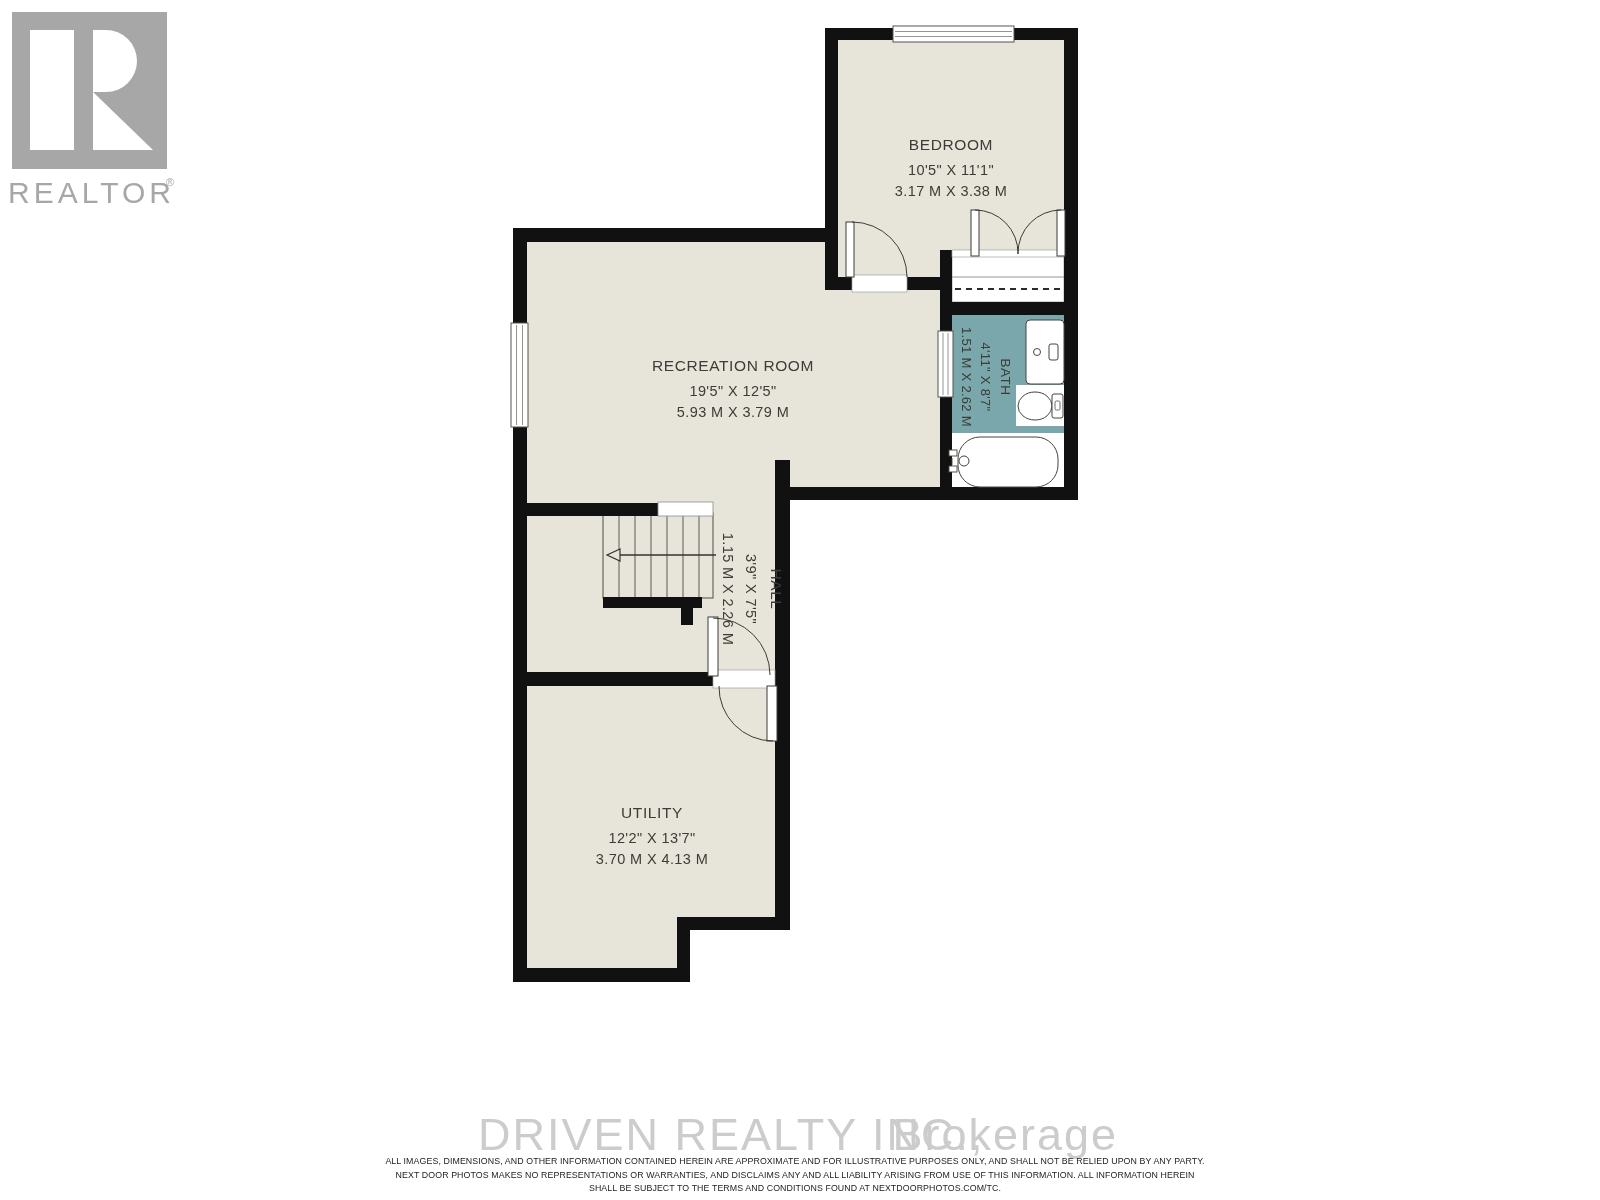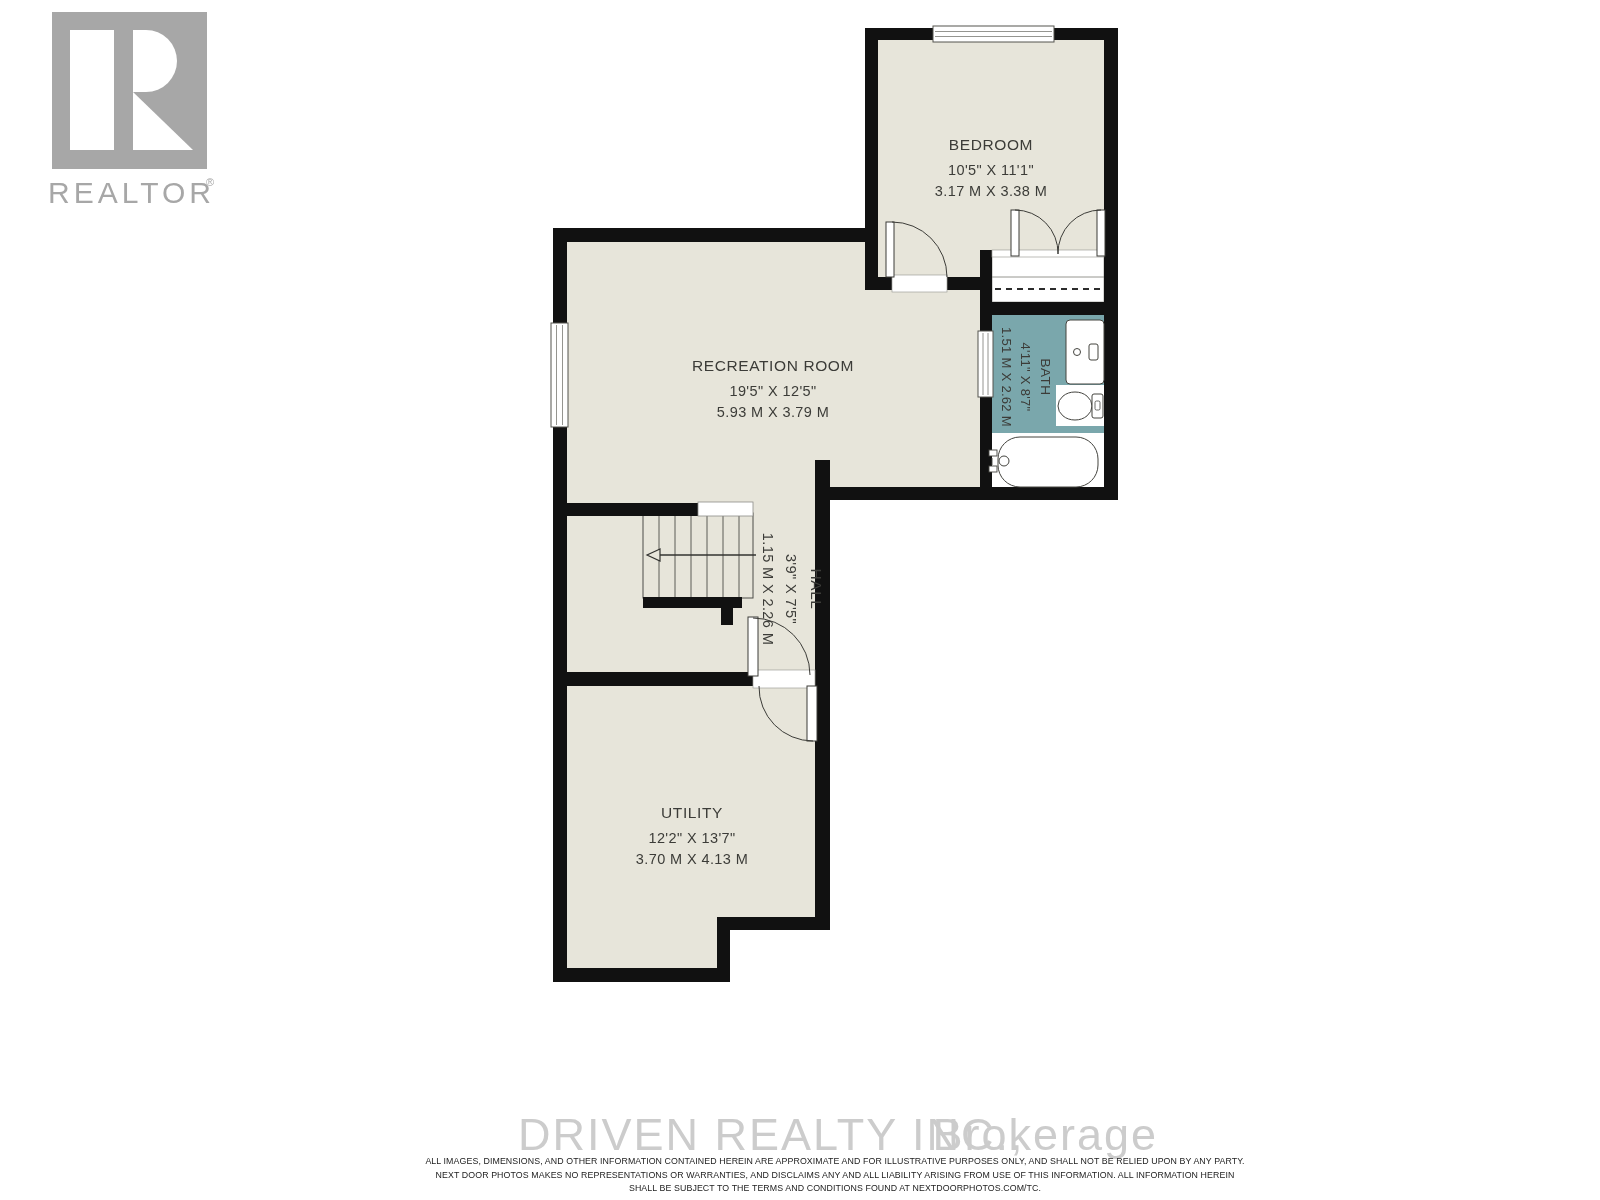--- a/index.html
+++ b/index.html
@@ -3,21 +3,20 @@
 <meta charset="utf-8">
 <style>
   html, body { margin: 0; padding: 0; background: #ffffff; }
   .page {
     position: relative;
     width: 1472px;
     height: 1200px;
     background: #ffffff;
     font-family: "Liberation Sans", sans-serif;
     overflow: hidden;
-    padding-left: 40px;
   }
   svg text {
     font-family: "Liberation Sans", sans-serif;
     fill: #3c3c38;
   }
   .room-name   { font-size: 15.5px; letter-spacing: 0.6px; }
   .room-dim    { font-size: 14.5px; letter-spacing: 0.4px; }
   .room-name-sm{ font-size: 13.5px; letter-spacing: 0.5px; }
   .room-dim-sm { font-size: 13px;   letter-spacing: 0.3px; }
   .logo-text   { font-size: 30px; letter-spacing: 4px; fill: #a7a7a7; }

